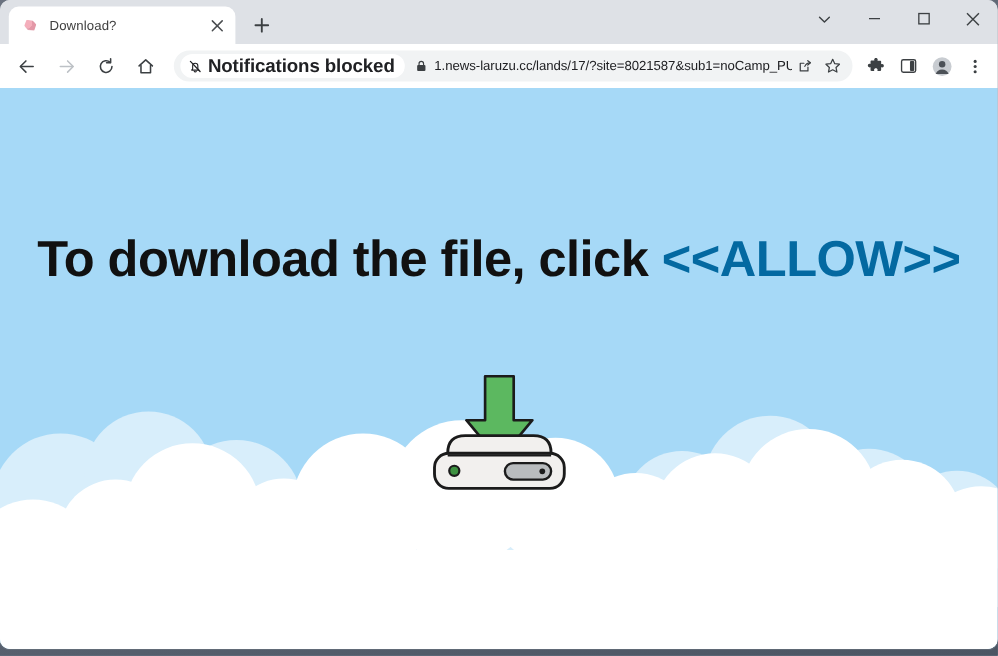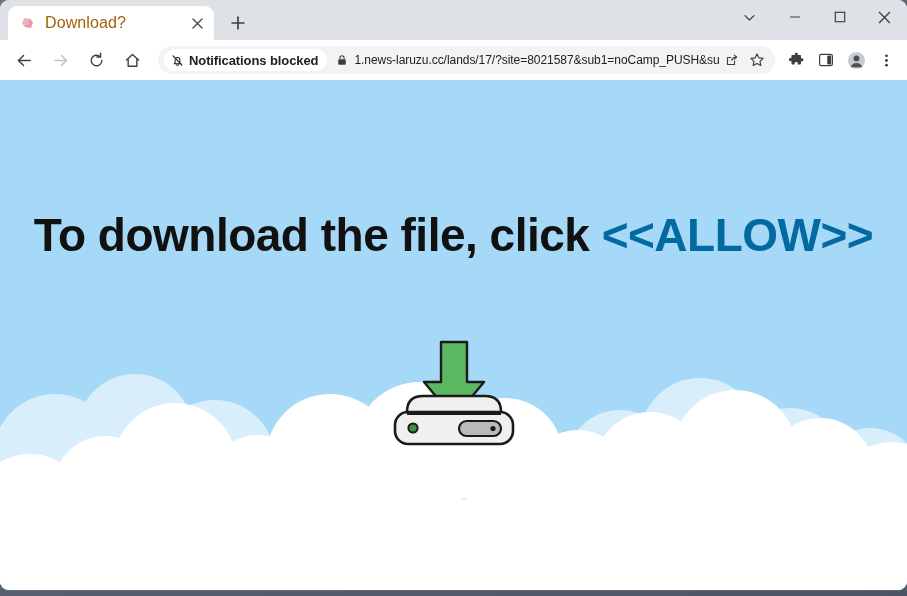--- a/index.html
+++ b/index.html
@@ -69,22 +69,22 @@
     width: 11px; height: 10px;
     background:
       radial-gradient(circle at 30% 35%, #f3a6b4 0 38%, transparent 39%),
       radial-gradient(circle at 70% 55%, #e08d9e 0 42%, transparent 43%),
       linear-gradient(135deg, #f0b7c2 0%, #d98a9b 100%);
     clip-path: polygon(20% 0%, 72% 8%, 100% 42%, 82% 100%, 30% 92%, 0% 55%);
     opacity: .9;
   }
   .tab-title {
     flex: 1 1 auto;
-    font-size: 16px;
-    color: #a16207;
+    font-size: 12px;
+    color: #404040;
     white-space: nowrap;
     overflow: hidden;
     text-overflow: ellipsis;
     letter-spacing: .1px;
   }
   .tab-close {
     flex: 0 0 22px;
     width: 22px; height: 22px;
     border-radius: 50%;
     display: flex;
@@ -154,21 +154,21 @@
   #notif-chip {
     display: flex;
     align-items: center;
     height: 22px;
     background: #ffffff;
     border-radius: 11px;
     padding: 0 9px 0 7px;
     flex: 0 0 auto;
   }
   #notif-chip .chip-label {
-    font-size: 13px;
+    font-size: 17px;
     color: #202124;
     margin-left: 5px;
     white-space: nowrap;
     font-weight: 600;
     letter-spacing: -.1px;
   }
   #lock-icon-wrap {
     margin: 0 6px 0 9px;
     flex: 0 0 auto;
     display: flex;

